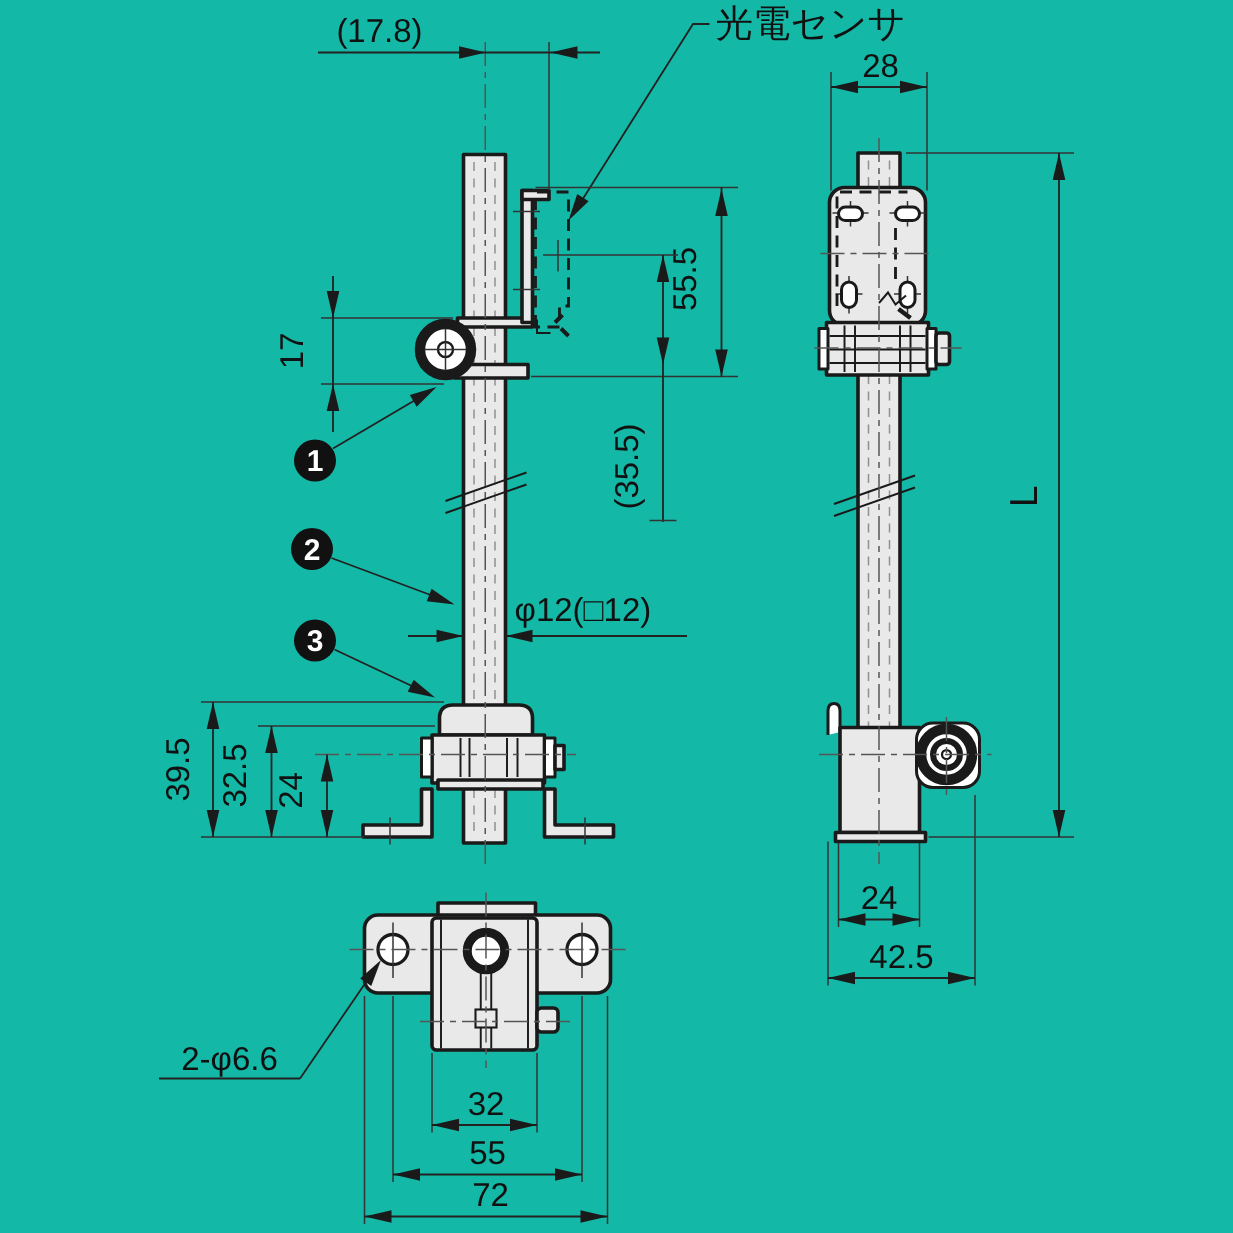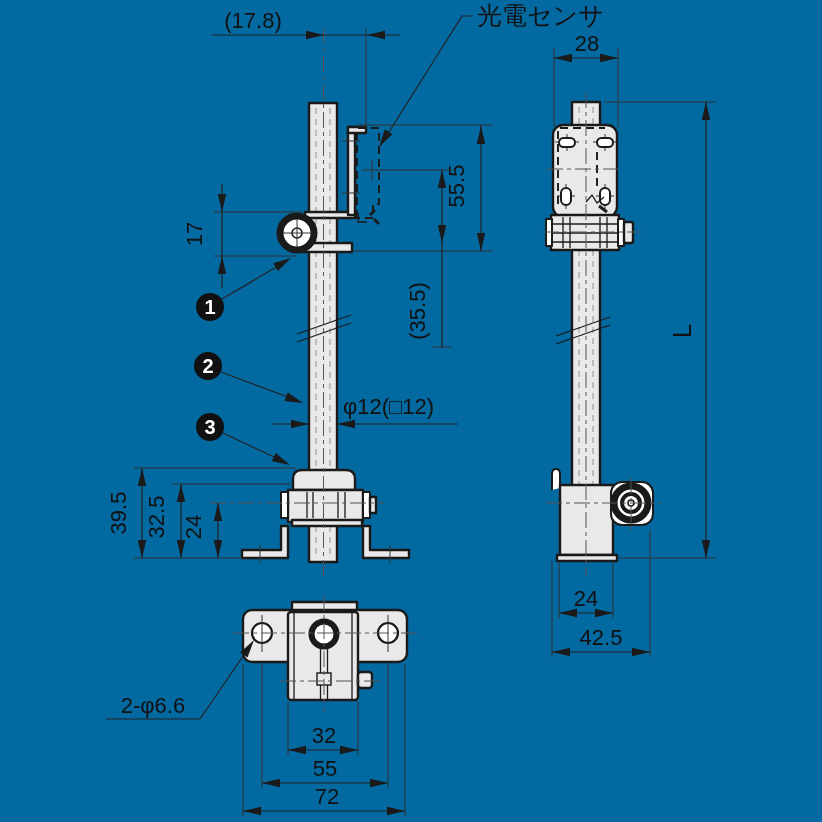--- a/index.html
+++ b/index.html
@@ -1,16 +1,16 @@
 <!DOCTYPE html>
 <html><head>
 <meta charset="utf-8">
 <style>
   html,body{margin:0;padding:0;background:#ffffff;}
-  #stage{width:822px;height:822px;background:#0369a1;position:relative;overflow:hidden;}
+  #stage{width:822px;height:822px;background:#14b8a6;position:relative;overflow:hidden;}
   svg{display:block;}
   
   .o  {fill:#e9e9e9;stroke:#1a1a1a;stroke-width:2.4;stroke-linejoin:round;}
   .ow {fill:#ffffff;stroke:#1a1a1a;stroke-width:2;stroke-linejoin:round;}
   .s1 {fill:none;stroke:#1a1a1a;stroke-width:1.3;}
   .d  {fill:none;stroke:#222222;stroke-width:1.2;}   
   .e  {fill:none;stroke:#333333;stroke-width:1;}     
   .cl {fill:none;stroke:#555555;stroke-width:1;stroke-dasharray:16 4 4 4;} 
   .hd {fill:none;stroke:#1a1a1a;stroke-width:1.9;stroke-dasharray:8 5;}    
   .pd {fill:none;stroke:#909090;stroke-width:1;stroke-dasharray:6 5;}      

